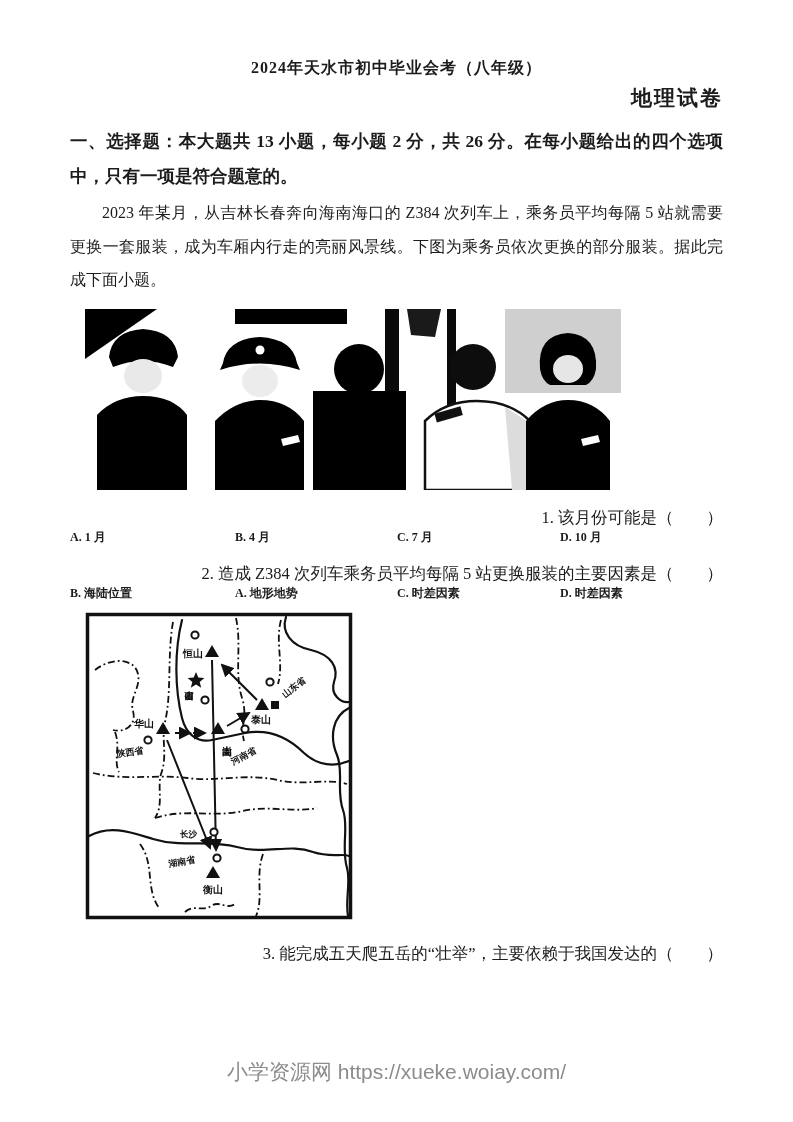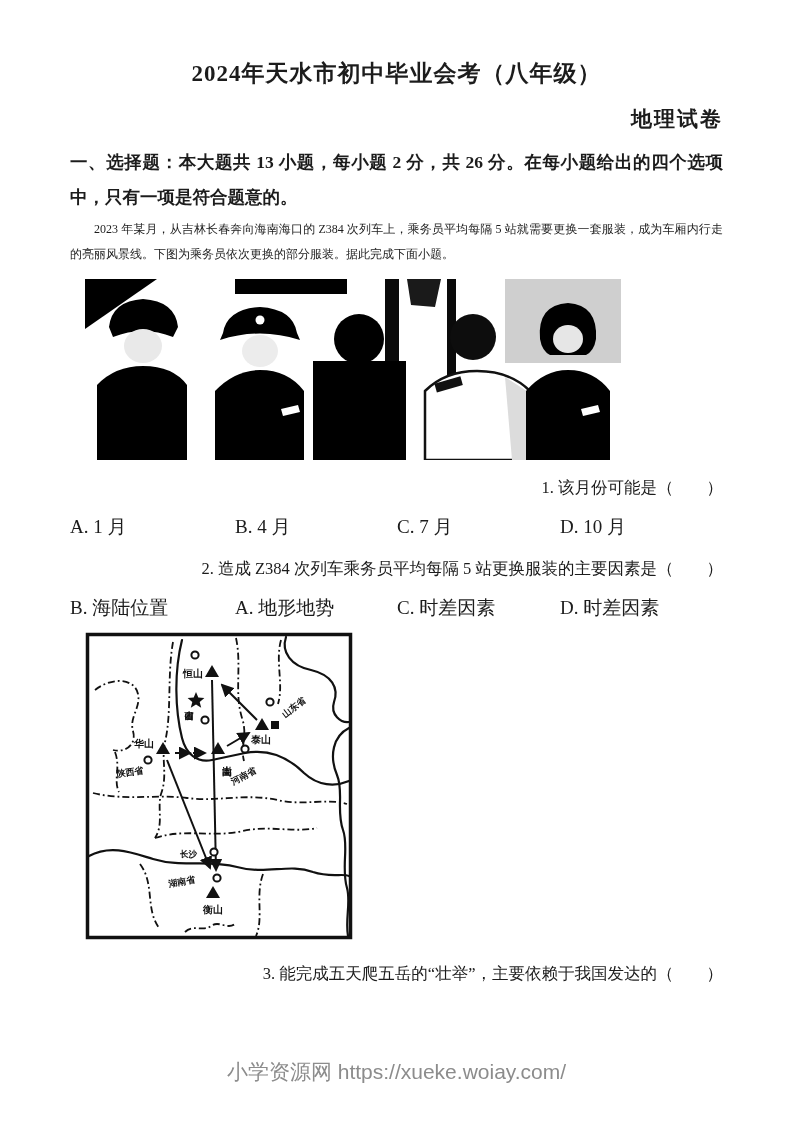--- a/index.html
+++ b/index.html
@@ -10,41 +10,41 @@
     position: relative;
     overflow: hidden;
   }
   .page {
     box-sizing: border-box;
     width: 793px; height: 1122px;
     padding: 58px 70px 0 70px;
     position: relative;
   }
   .doc-title {
-    font-size: 23px; font-weight: bold; text-align: center;
-    margin: 0 0 16px 0; letter-spacing: 1px;
+    font-size: 16px; font-weight: bold; text-align: center;
+    margin: 0 0 5px 0; letter-spacing: 1px;
   }
   .doc-subtitle {
     font-size: 21px; font-weight: bold; text-align: right;
     margin: 0 0 12px 0; letter-spacing: 2px;
   }
   .section-heading {
     font-size: 17.5px; font-weight: bold; line-height: 2.0;
     text-align: justify; margin: 4px 0 2px 0;
   }
   .passage {
-    font-size: 12px; line-height: 2.1; text-align: justify;
+    font-size: 16px; line-height: 2.1; text-align: justify;
     text-indent: 2em; margin: 2px 0 0 0;
   }
   .photo-figure { margin: 12px 0 4px 15px; display: block; }
   .map-figure { margin: 10px 0 0 15px; display: block; }
   .question-stem { font-size: 16.5px; margin: 16px 0 0 0; line-height: 1.4; text-align: right; }
   .options-row {
     display: grid; grid-template-columns: 165px 162px 163px auto;
-    font-size: 19px; margin: 15px 0 0 0; line-height: 1.4;
+    font-size: 12px; margin: 0 0 0 0; line-height: 1.4; font-weight: bold;
   }
   .page-footer {
     position: absolute; left: 0; bottom: 36px; width: 793px;
     text-align: center;
     font-family: "Liberation Sans", sans-serif;
     font-size: 21px; color: #8c8c8c;
   }
   svg text {
     font-family: "Liberation Serif", serif;
     fill: #111; font-weight: bold;

